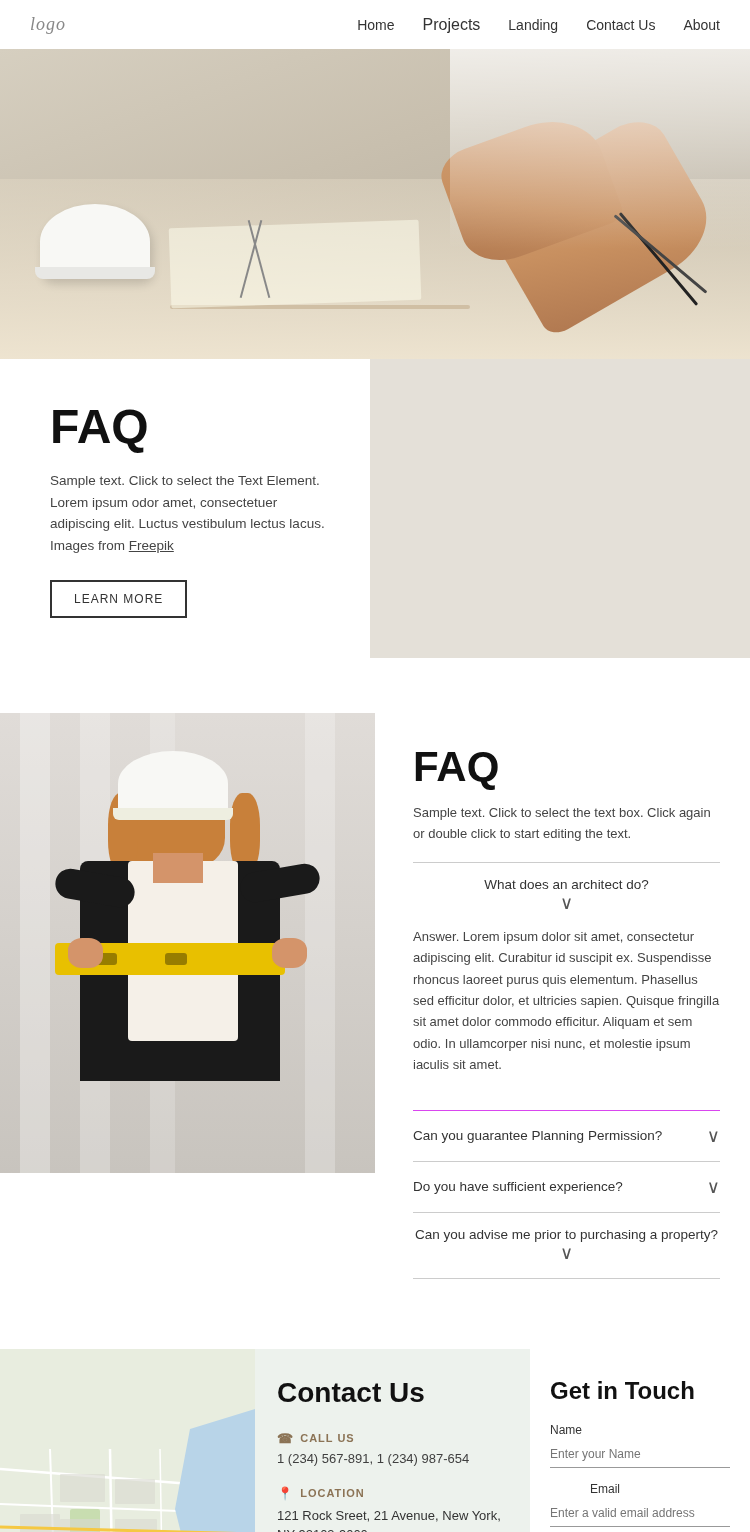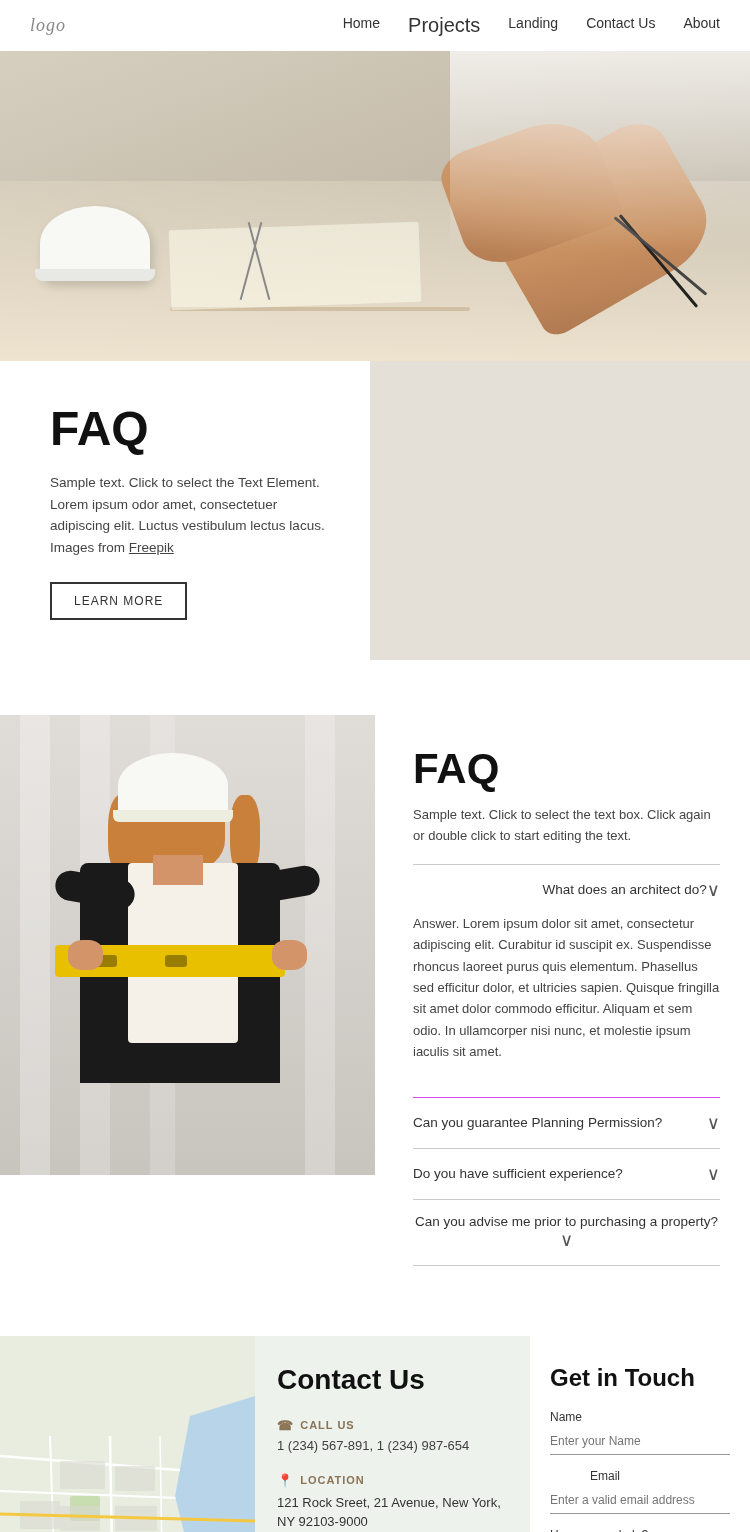--- a/index.html
+++ b/index.html
@@ -5,21 +5,21 @@
     * { box-sizing: border-box; margin: 0; padding: 0; }
     body { font-family: 'Georgia', serif; color: #333; background: #fff; width: 750px; }
   </style>
 </head>
 <body>
 
 <nav style="display:flex;align-items:center;justify-content:space-between;padding:14px 30px;background:#fff;position:relative;z-index:10;">
   <span style="font-size:18px;color:#888;font-style:italic;letter-spacing:1px;">logo</span>
   <ul style="display:flex;gap:28px;list-style:none;">
     <li><a href="#" style="text-decoration:none;color:#333;font-size:14px;font-family:Arial,sans-serif;">Home</a></li>
-    <li><a href="#" style="text-decoration:none;color:#333;font-size:20px;font-family:Arial,sans-serif;">Projects</a></li>
+    <li><a href="#" style="text-decoration:none;color:#333;font-size:16px;font-family:Arial,sans-serif;">Projects</a></li>
     <li><a href="#" style="text-decoration:none;color:#333;font-size:14px;font-family:Arial,sans-serif;">Landing</a></li>
     <li><a href="#" style="text-decoration:none;color:#333;font-size:14px;font-family:Arial,sans-serif;">Contact Us</a></li>
     <li><a href="#" style="text-decoration:none;color:#333;font-size:14px;font-family:Arial,sans-serif;">About</a></li>
   </ul>
 </nav>
 
 <div style="width:750px;height:310px;position:relative;overflow:hidden;background:linear-gradient(160deg,#d6cfc0 0%,#c8bfae 40%,#b0a898 100%);">
 
   <div style="position:absolute;bottom:0;left:0;right:0;height:180px;background:linear-gradient(180deg,rgba(230,220,200,0.4) 0%,rgba(240,230,210,0.95) 100%);"></div>
 
@@ -90,21 +90,21 @@
       <div style="position:absolute;top:225px;left:68px;width:35px;height:30px;background:#d4946a;border-radius:40%;"></div>
       <div style="position:absolute;top:225px;right:68px;width:35px;height:30px;background:#d4946a;border-radius:40%;"></div>
     </div>
   </div>
 
   <div style="flex:1;padding:30px 30px 30px 38px;">
     <h2 style="font-size:42px;font-weight:bold;color:#111;margin-bottom:12px;font-family:Arial,sans-serif;">FAQ</h2>
     <p style="font-size:13px;color:#444;line-height:1.55;margin-bottom:18px;font-family:Arial,sans-serif;">Sample text. Click to select the text box. Click again or double click to start editing the text.</p>
 
     <div style="border-top:1px solid #ccc;padding:14px 0;">
-      <div style="display:flex;justify-content:flex-end;align-items:center;cursor:pointer;">
+      <div style="display:flex;justify-content:center;align-items:center;cursor:pointer;flex-direction:column;">
         <span style="font-size:13.5px;font-family:Arial,sans-serif;color:#333;">What does an architect do?</span>
         <span style="font-size:18px;color:#555;">∨</span>
       </div>
       <div style="font-size:13px;color:#444;line-height:1.65;margin-top:12px;font-family:Arial,sans-serif;">Answer. Lorem ipsum dolor sit amet, consectetur adipiscing elit. Curabitur id suscipit ex. Suspendisse rhoncus laoreet purus quis elementum. Phasellus sed efficitur dolor, et ultricies sapien. Quisque fringilla sit amet dolor commodo efficitur. Aliquam et sem odio. In ullamcorper nisi nunc, et molestie ipsum iaculis sit amet.</div>
     </div>
 
     <div style="height:20px;"></div>
 
     <div style="border-top:1px solid #d946ef;padding:14px 0;">
       <div style="display:flex;justify-content:space-between;align-items:center;cursor:pointer;">

